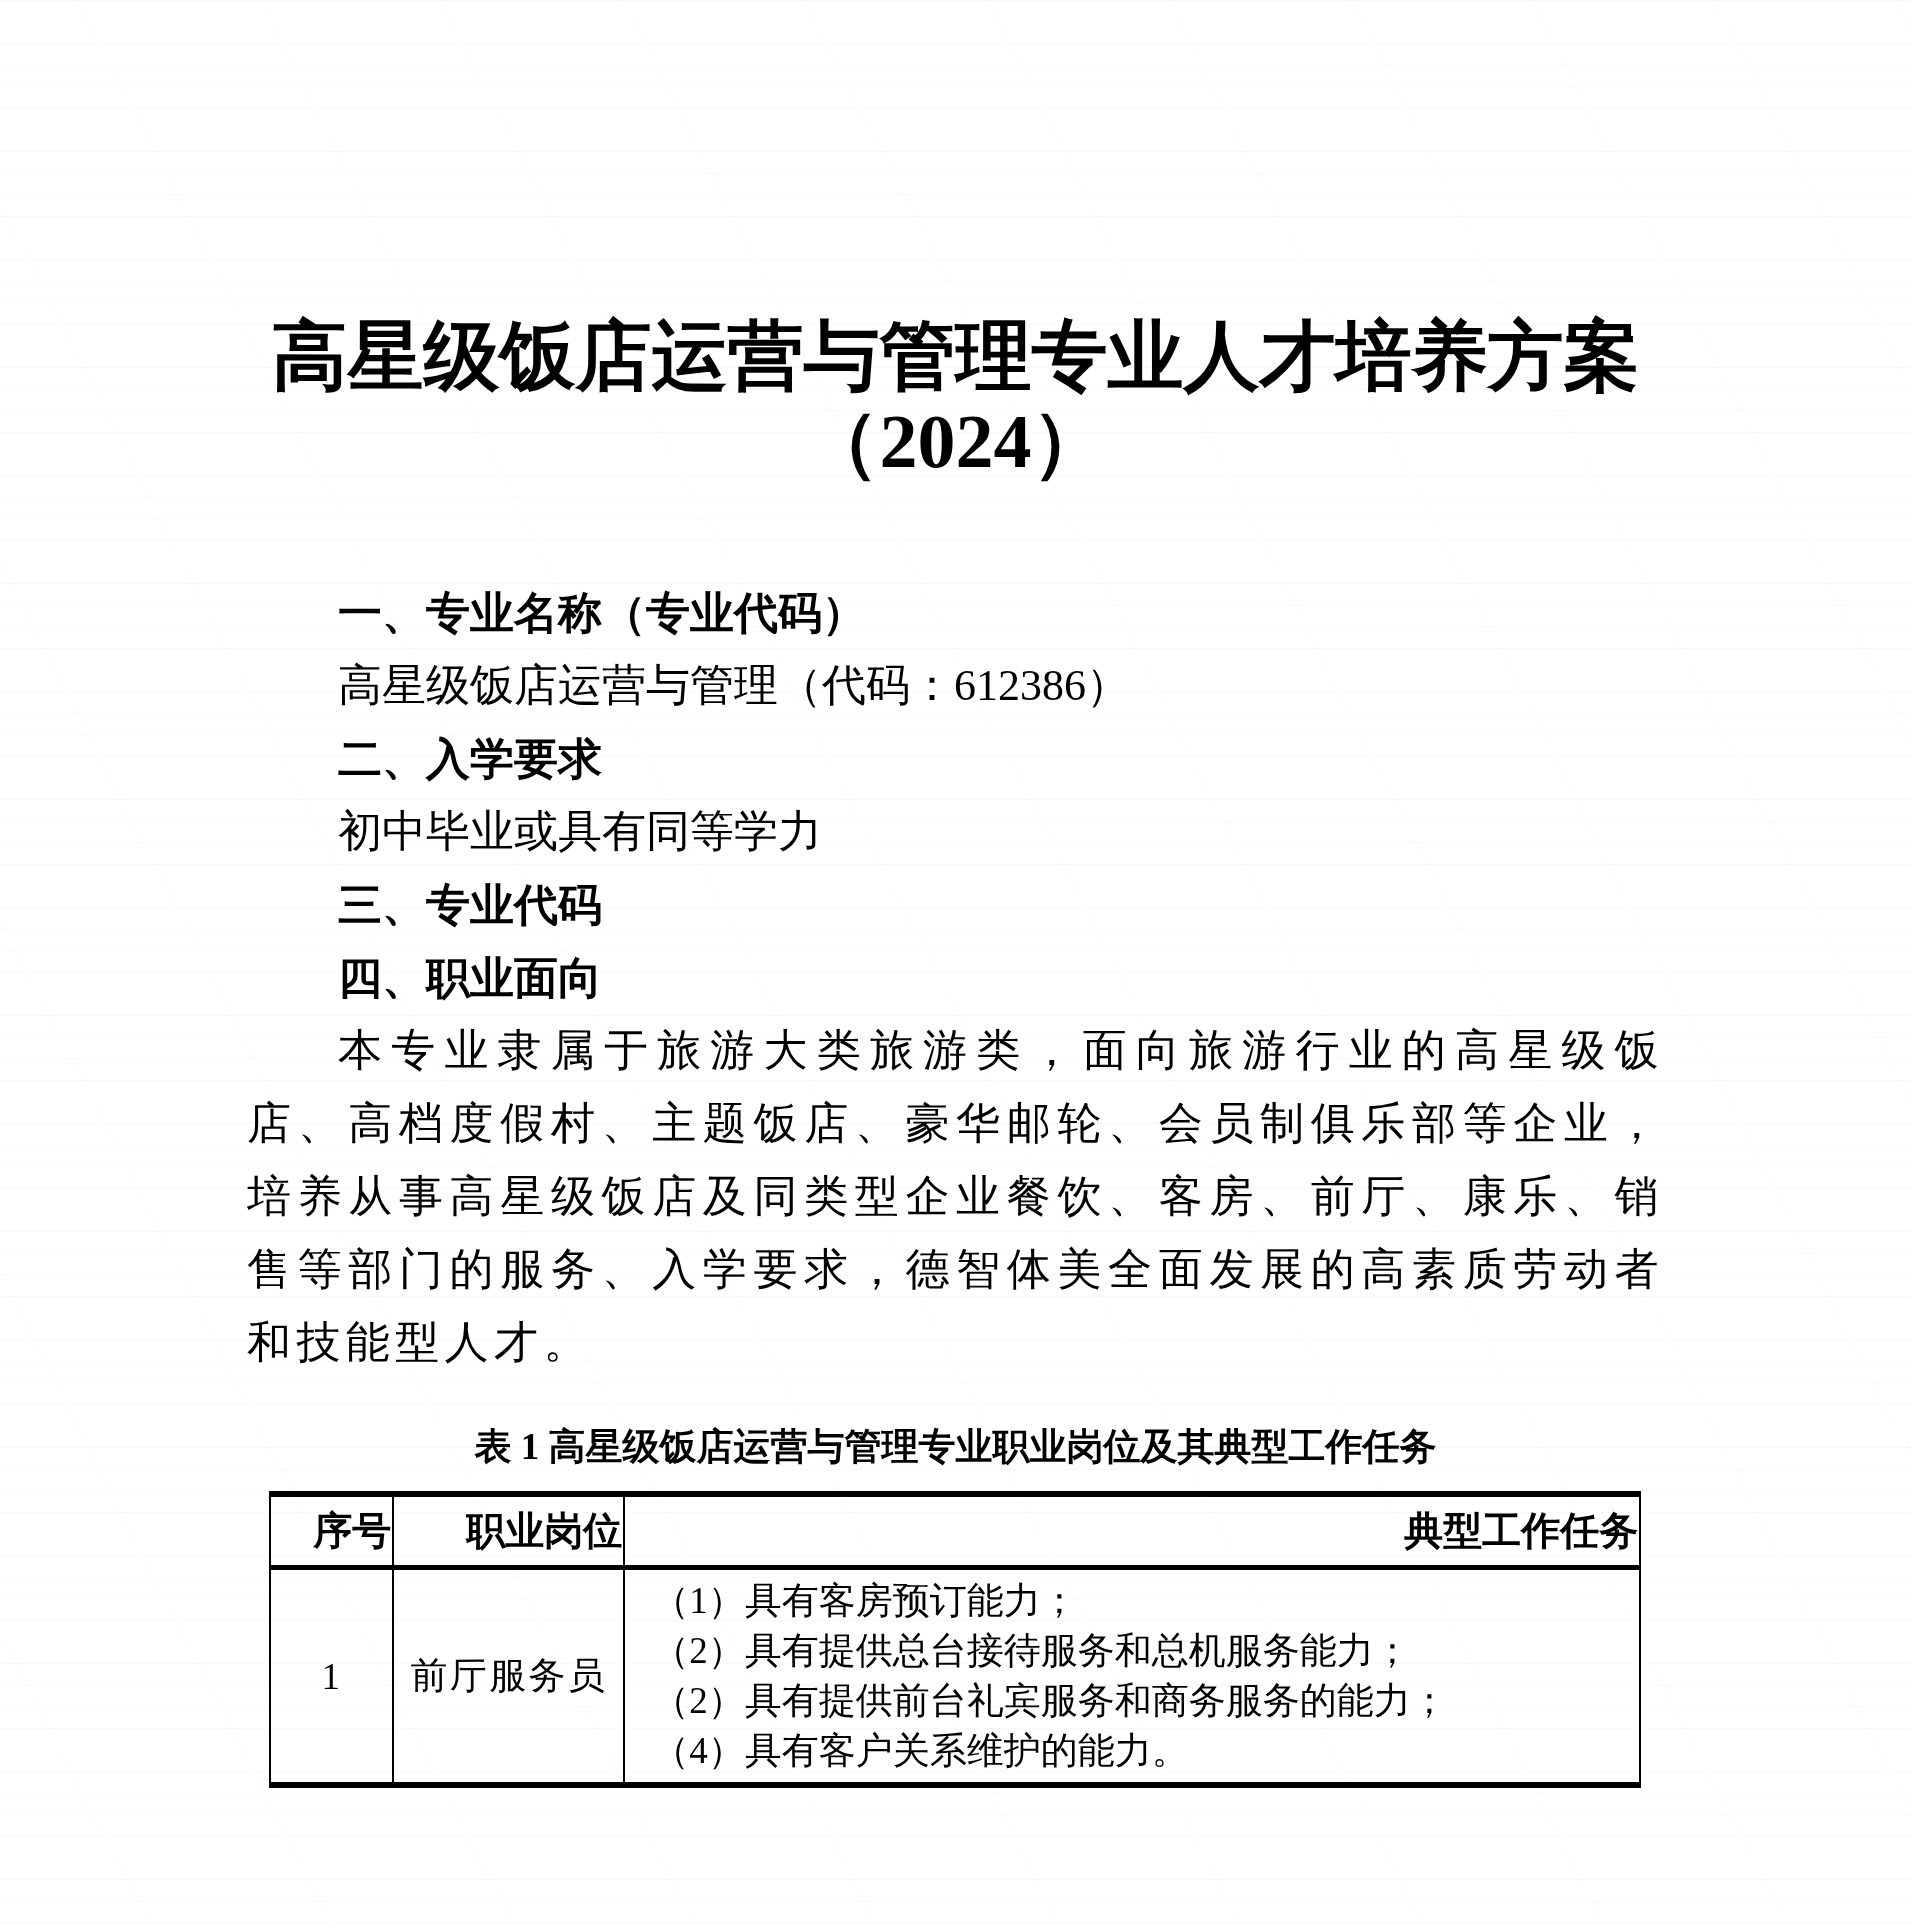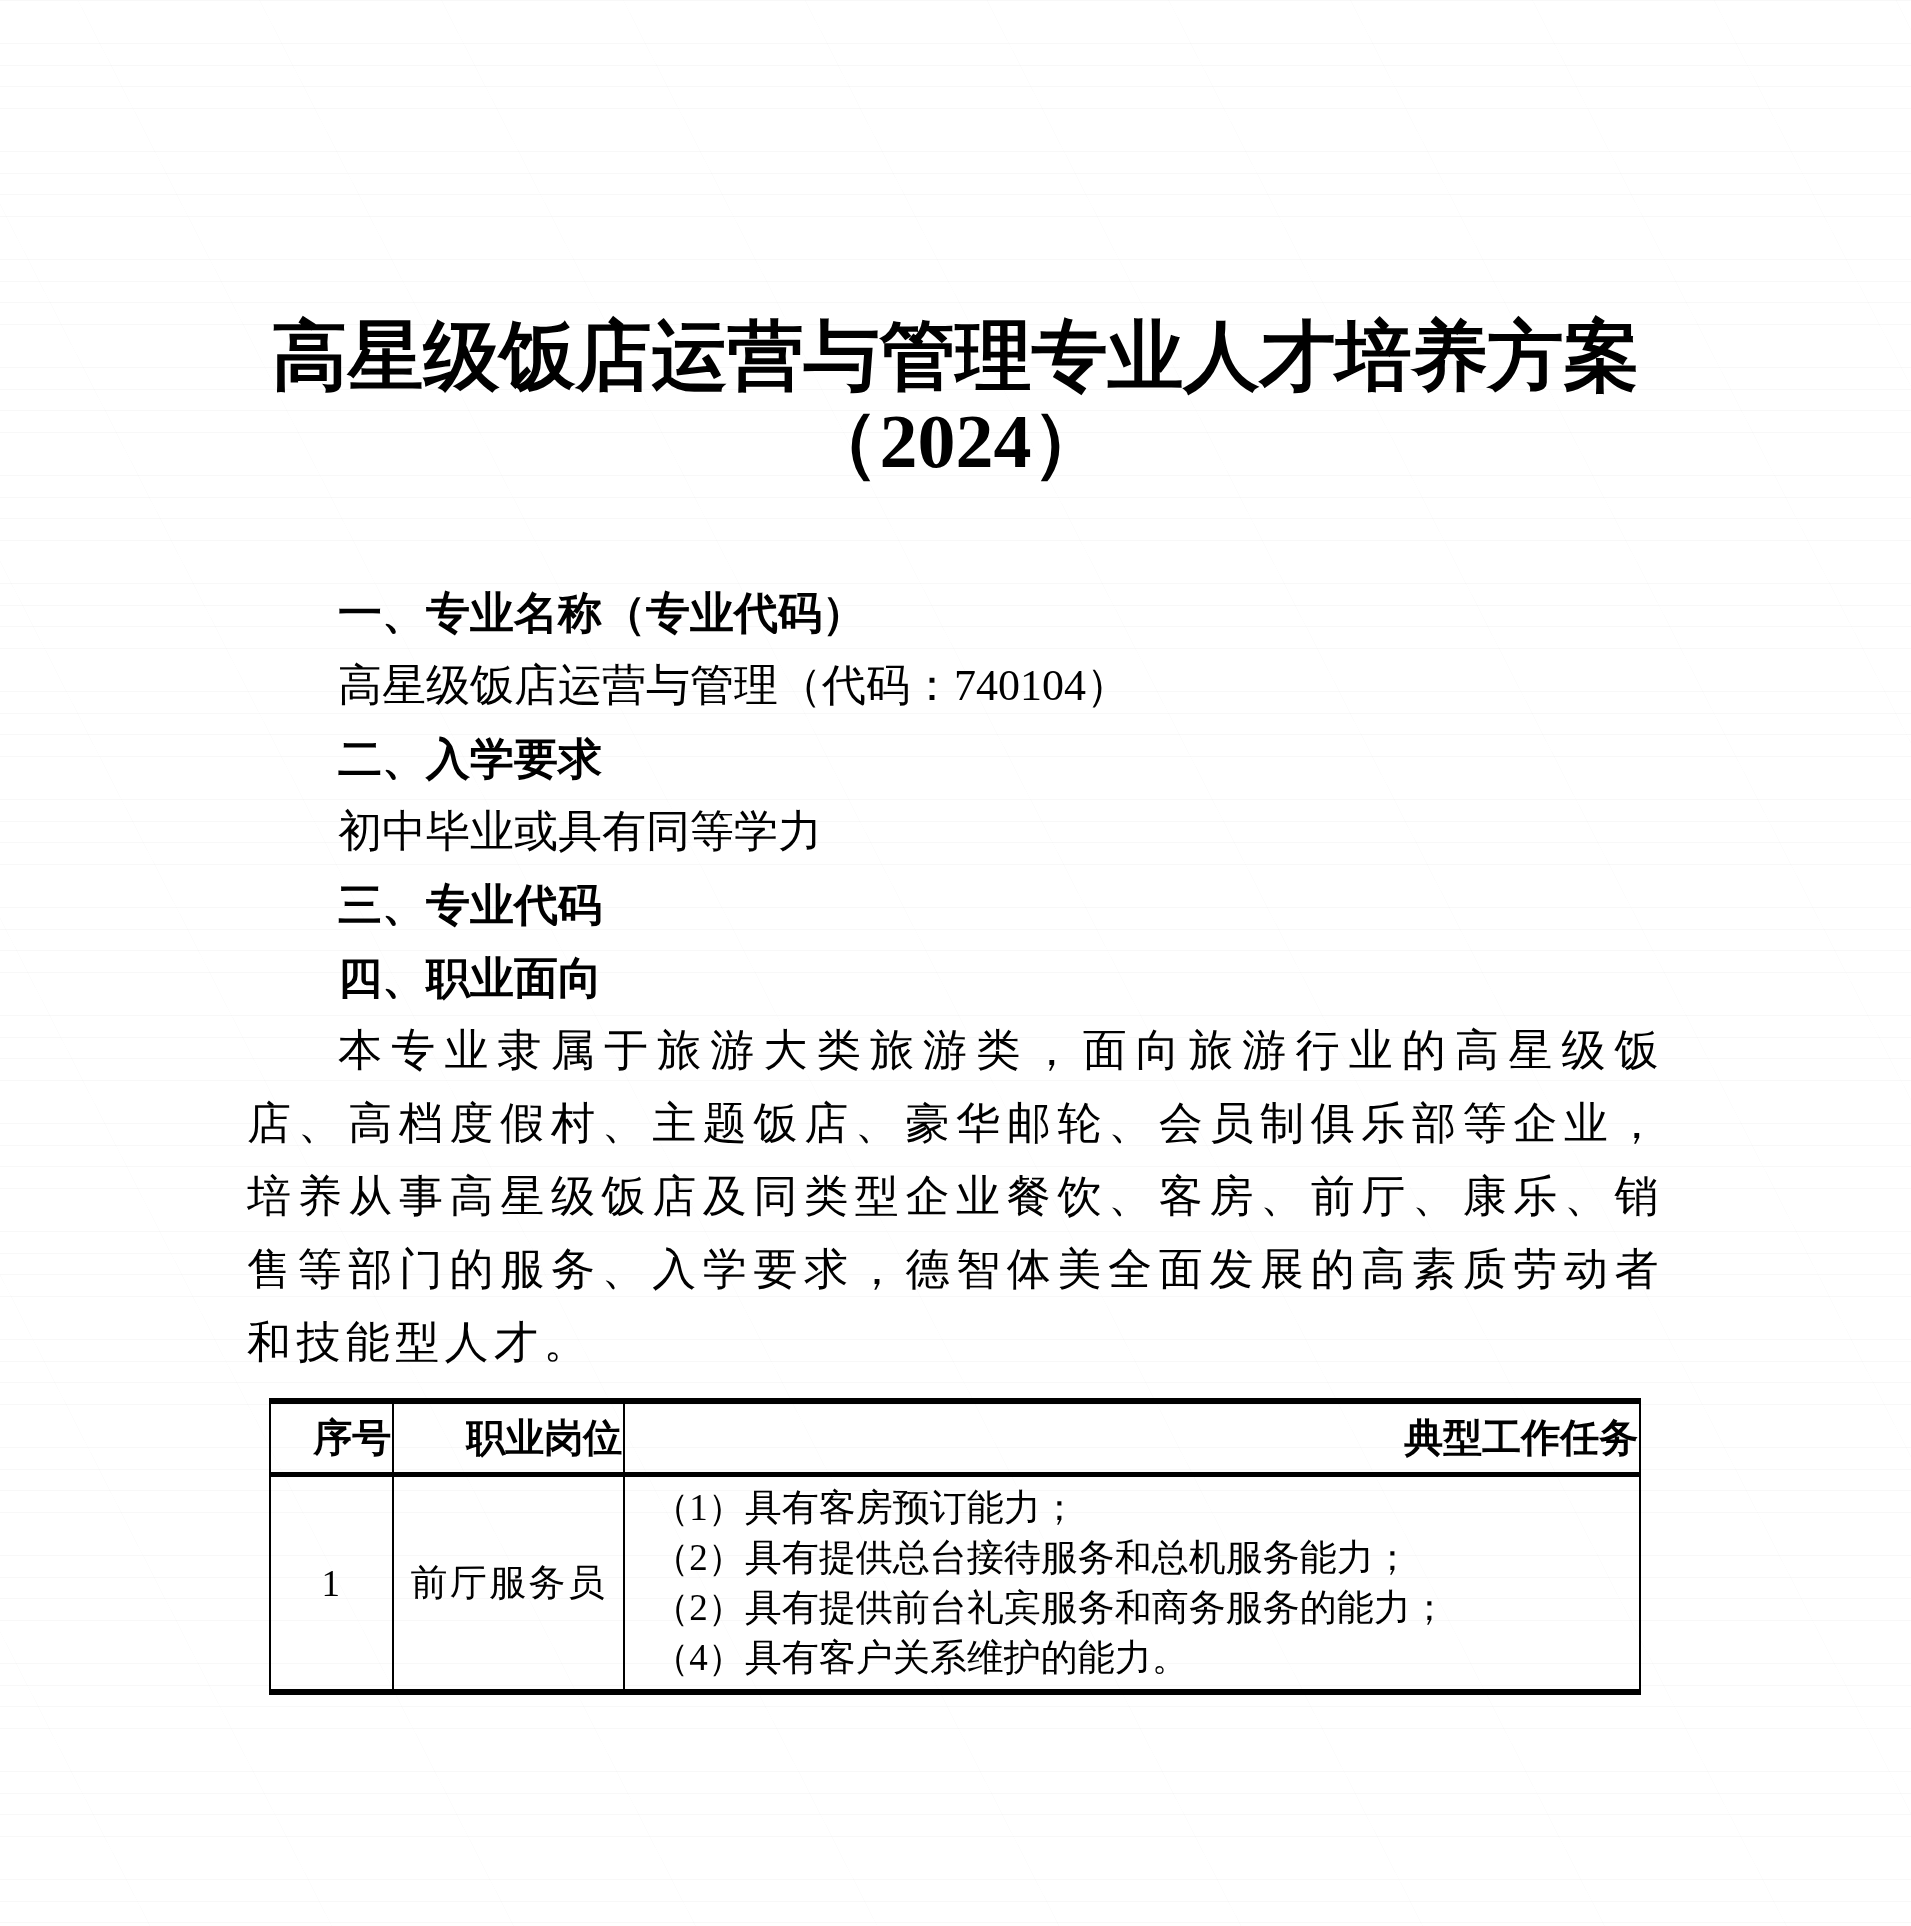--- a/index.html
+++ b/index.html
@@ -102,28 +102,29 @@
 <div class="page">
   <div class="content">
 
     <div class="doc-title">
       <div>高星级饭店运营与管理专业人才培养方案</div>
       <div>（2024）</div>
     </div>
 
     <div class="sections">
       <div class="sec-heading">一、专业名称（专业代码）</div>
-      <div class="sec-body">高星级饭店运营与管理（代码：740104）</div>
+      <div class="sec-body">高星级饭店运营与管理（代码：612386）</div>
       <div class="sec-heading">二、入学要求</div>
       <div class="sec-body">初中毕业或具有同等学力</div>
       <div class="sec-heading">三、专业代码</div>
       <div class="sec-heading">四、职业面向</div>
       <div class="sec-body sec-body-para">本专业隶属于旅游大类旅游类，面向旅游行业的高星级饭店、高档度假村、主题饭店、豪华邮轮、会员制俱乐部等企业，培养从事高星级饭店及同类型企业餐饮、客房、前厅、康乐、销售等部门的服务、入学要求，德智体美全面发展的高素质劳动者和技能型人才。</div>
     </div>
 
+    <div class="table-caption">表 1 高星级饭店运营与管理专业职业岗位及其典型工作任务</div>
 
     <table class="pos-table">
       <colgroup>
         <col style="width:123px">
         <col style="width:231px">
         <col style="width:1016px">
       </colgroup>
       <thead>
         <tr>
           <th>序号</th>

